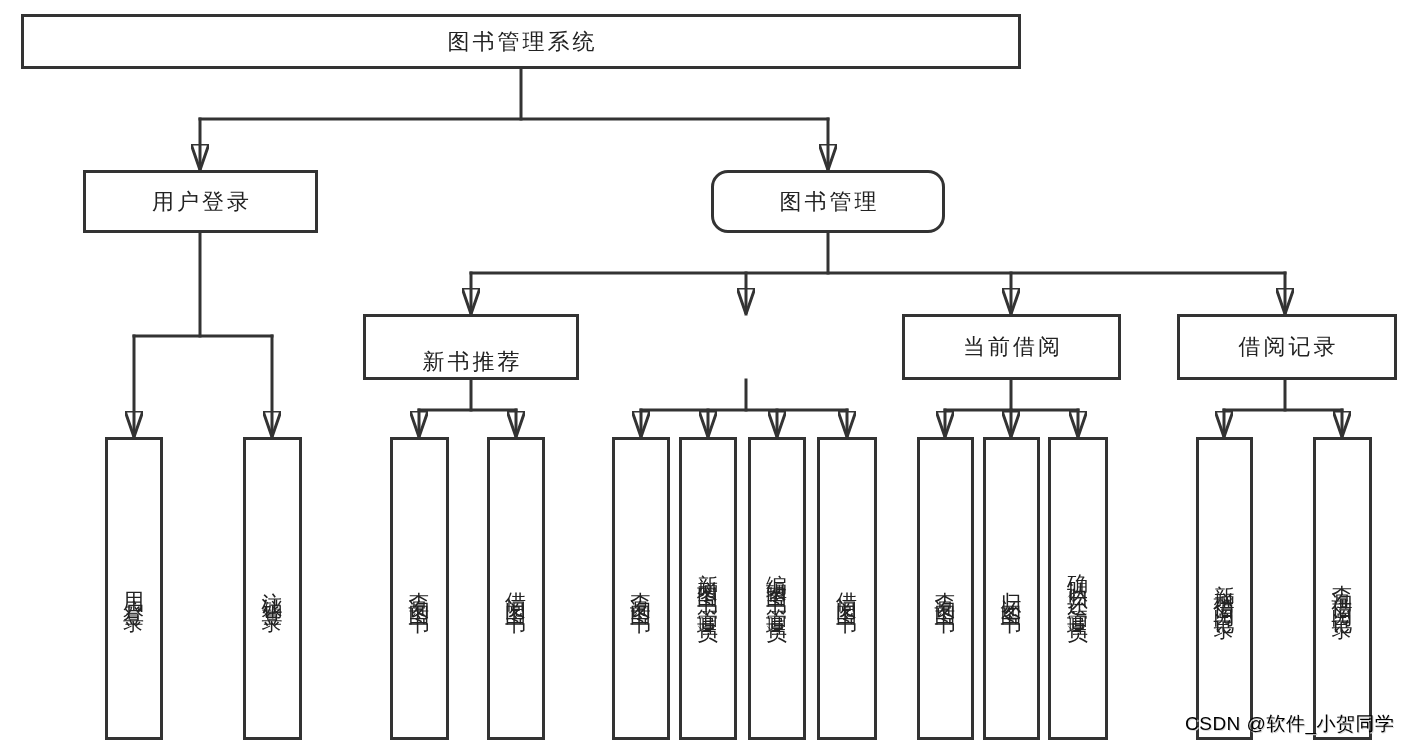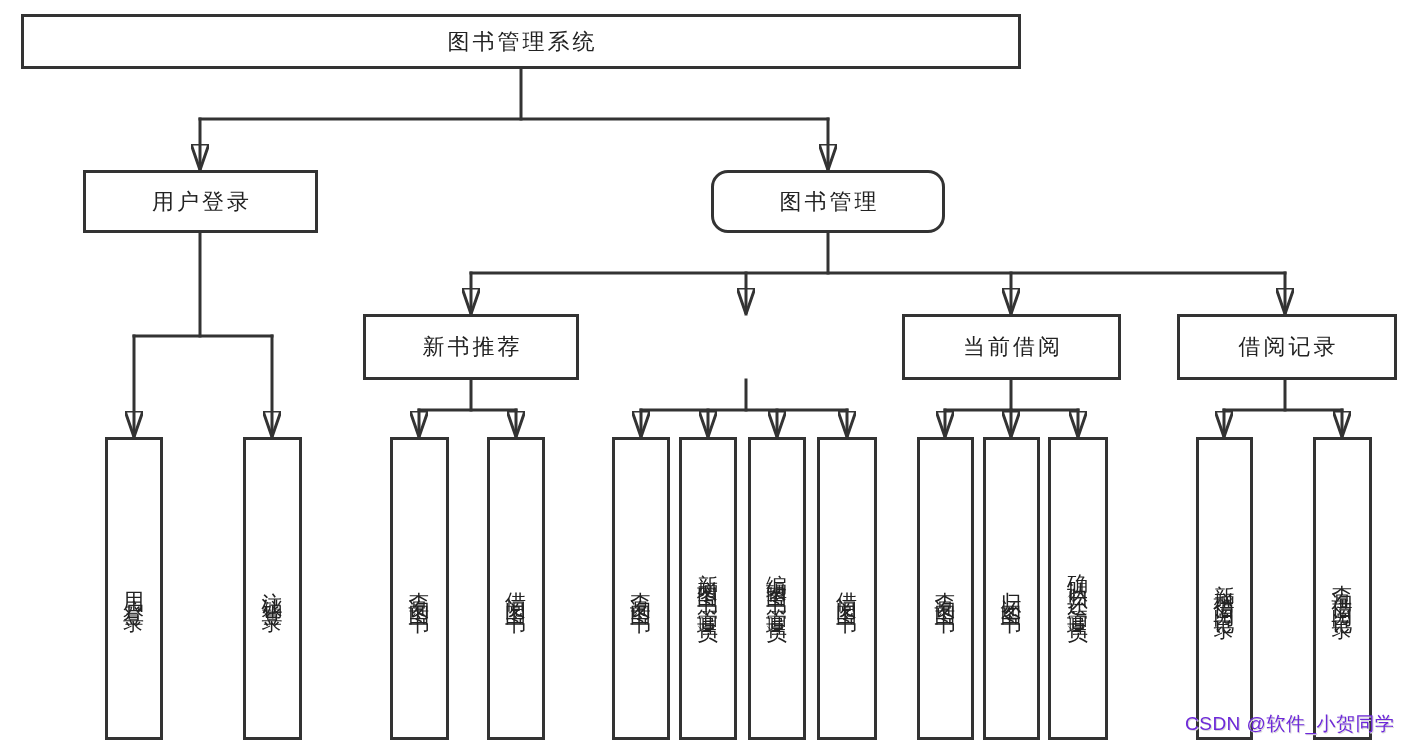--- a/index.html
+++ b/index.html
@@ -53,21 +53,21 @@
     line-height: 1;
     white-space: nowrap;
   }
   .watermark {
     position: absolute;
     left: 1185px;
     top: 711px;
     z-index: 5;
     font-size: 19px;
     letter-spacing: 0.5px;
-    color: #6d28d9;
+    color: #000000;
     text-shadow: 1px 1px 0 #d9d9d9;
     white-space: nowrap;
   }
 </style>
 </head>
 <body>
 
 <div id="stage">
 
   <svg id="connectors" viewBox="0 0 1405 747" xmlns="http://www.w3.org/2000/svg">
@@ -122,21 +122,21 @@
     <span>图书管理系统</span>
   </div>
 
   <div class="node hnode" style="left:83px; top:170px; width:235px; height:63px;">
     <span>用户登录</span>
   </div>
   <div class="node hnode" style="left:711px; top:170px; width:234px; height:63px;border-radius:17px;">
     <span>图书管理</span>
   </div>
 
-  <div class="node hnode" style="left:363px; top:314px; width:216px; height:66px;">
+  <div class="node hnode" style="left:363px; top:314px; width:216px; height:66px;align-items:flex-end;">
     <span>新书推荐</span>
   </div>
   <div class="node hnode" style="left:902px; top:314px; width:219px; height:66px;">
     <span>当前借阅</span>
   </div>
   <div class="node hnode" style="left:1177px; top:314px; width:220px; height:66px;">
     <span>借阅记录</span>
   </div>
 
   <div class="node vnode" style="left:105px; top:437px; width:58px; height:303px;">

